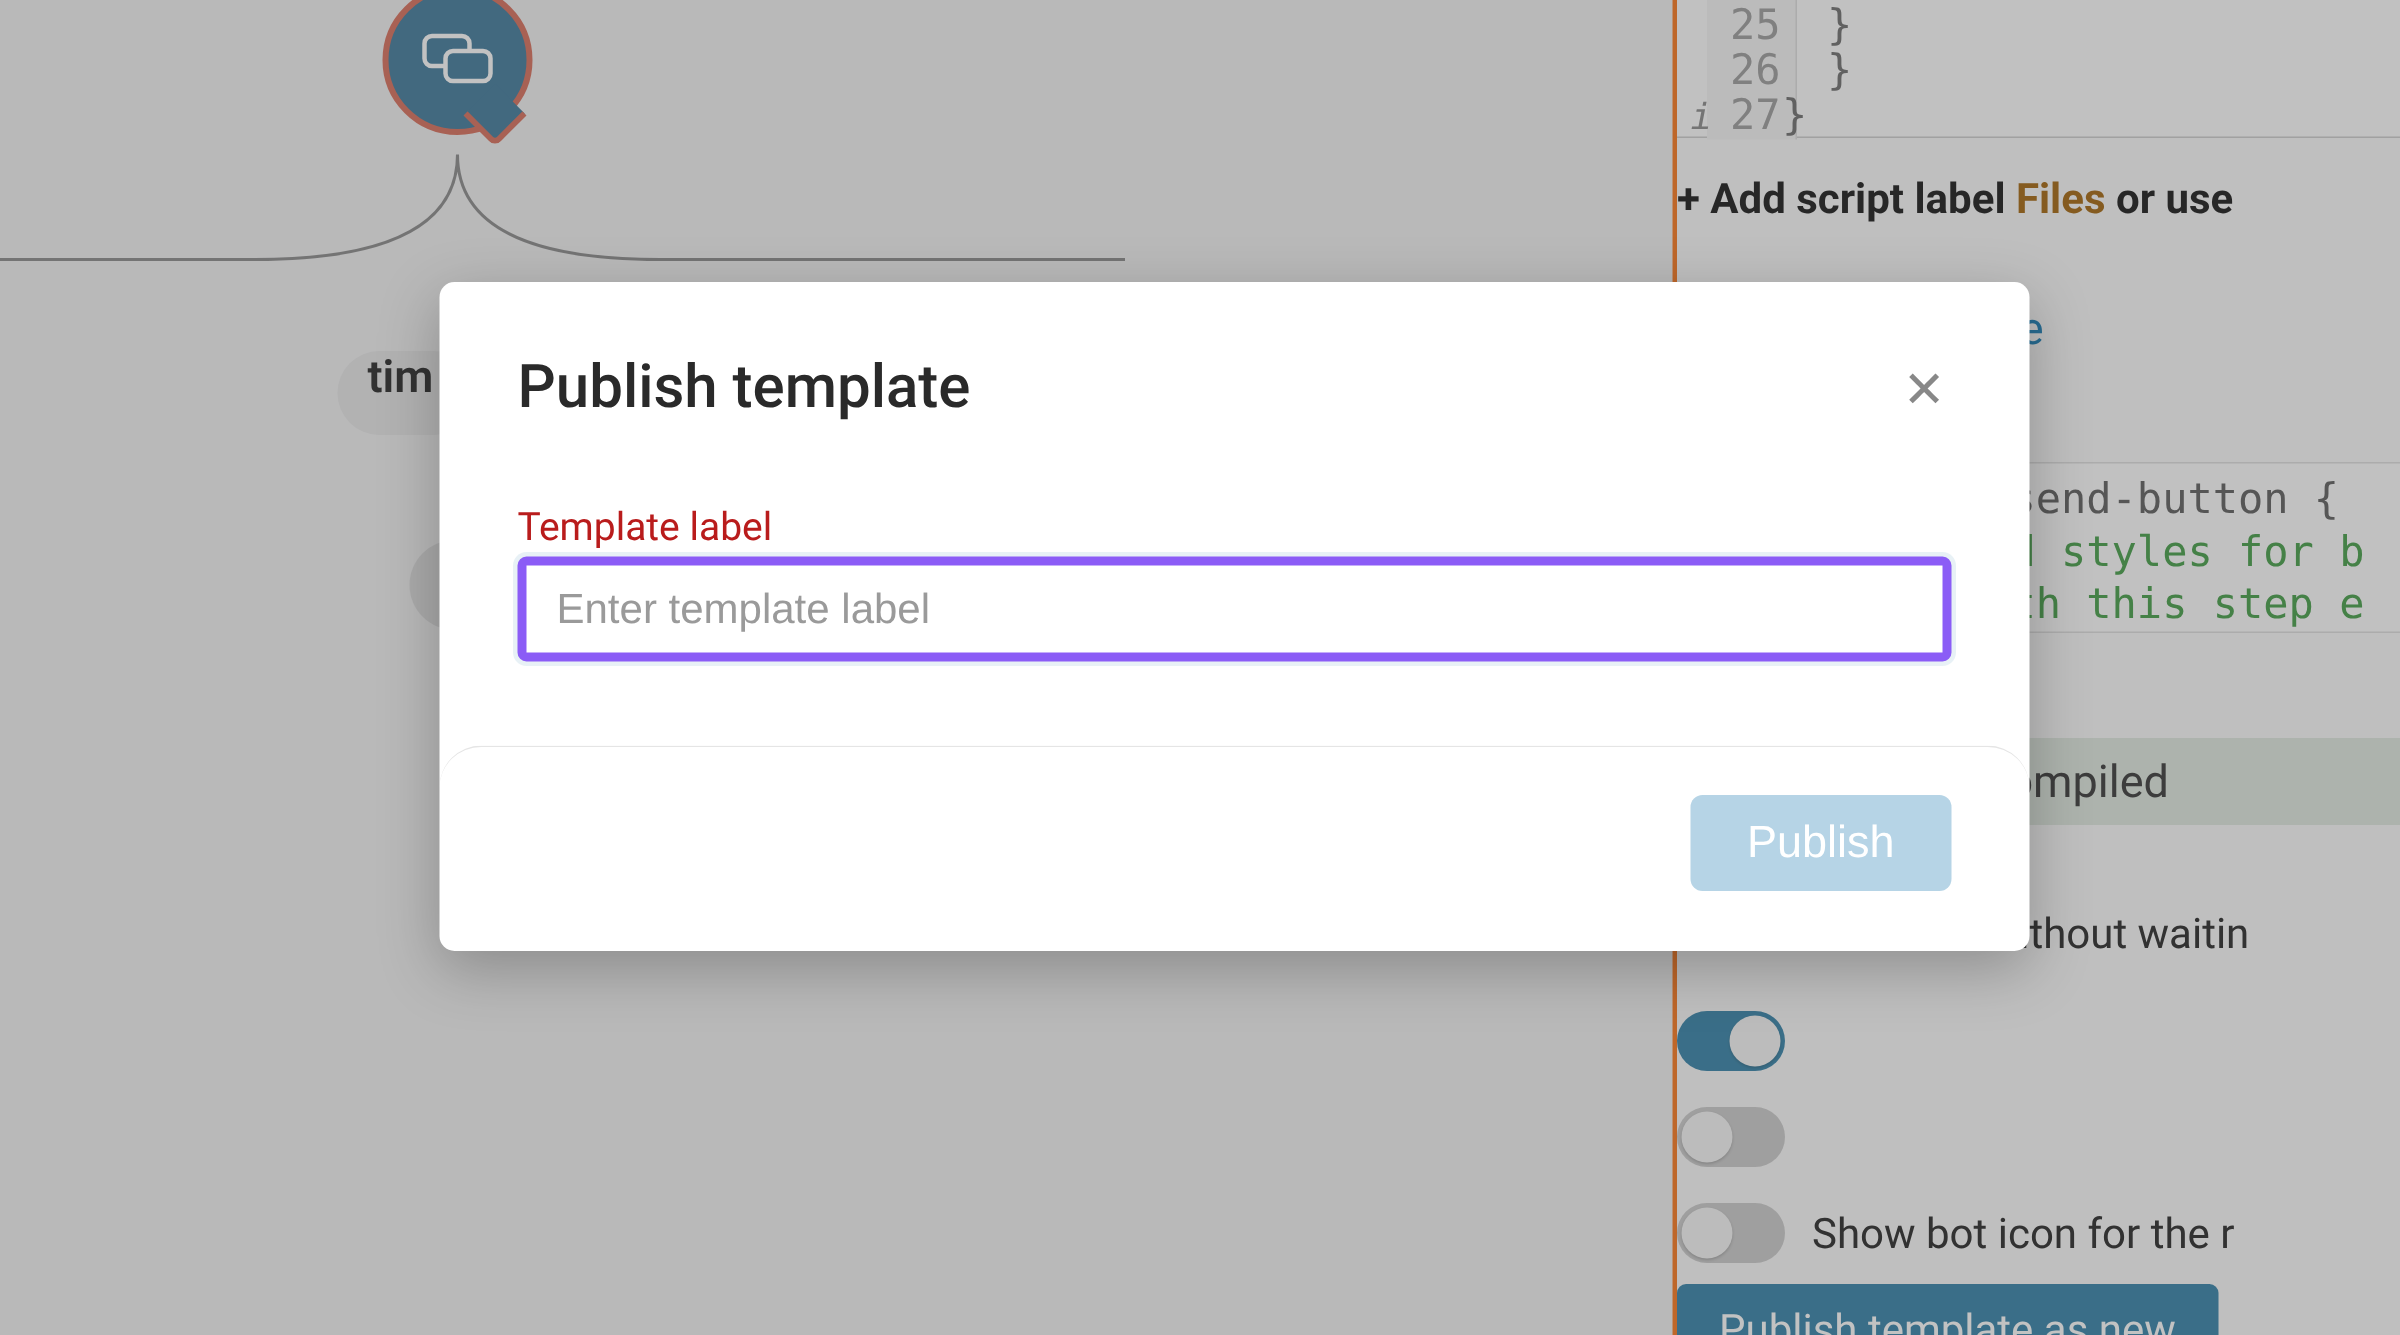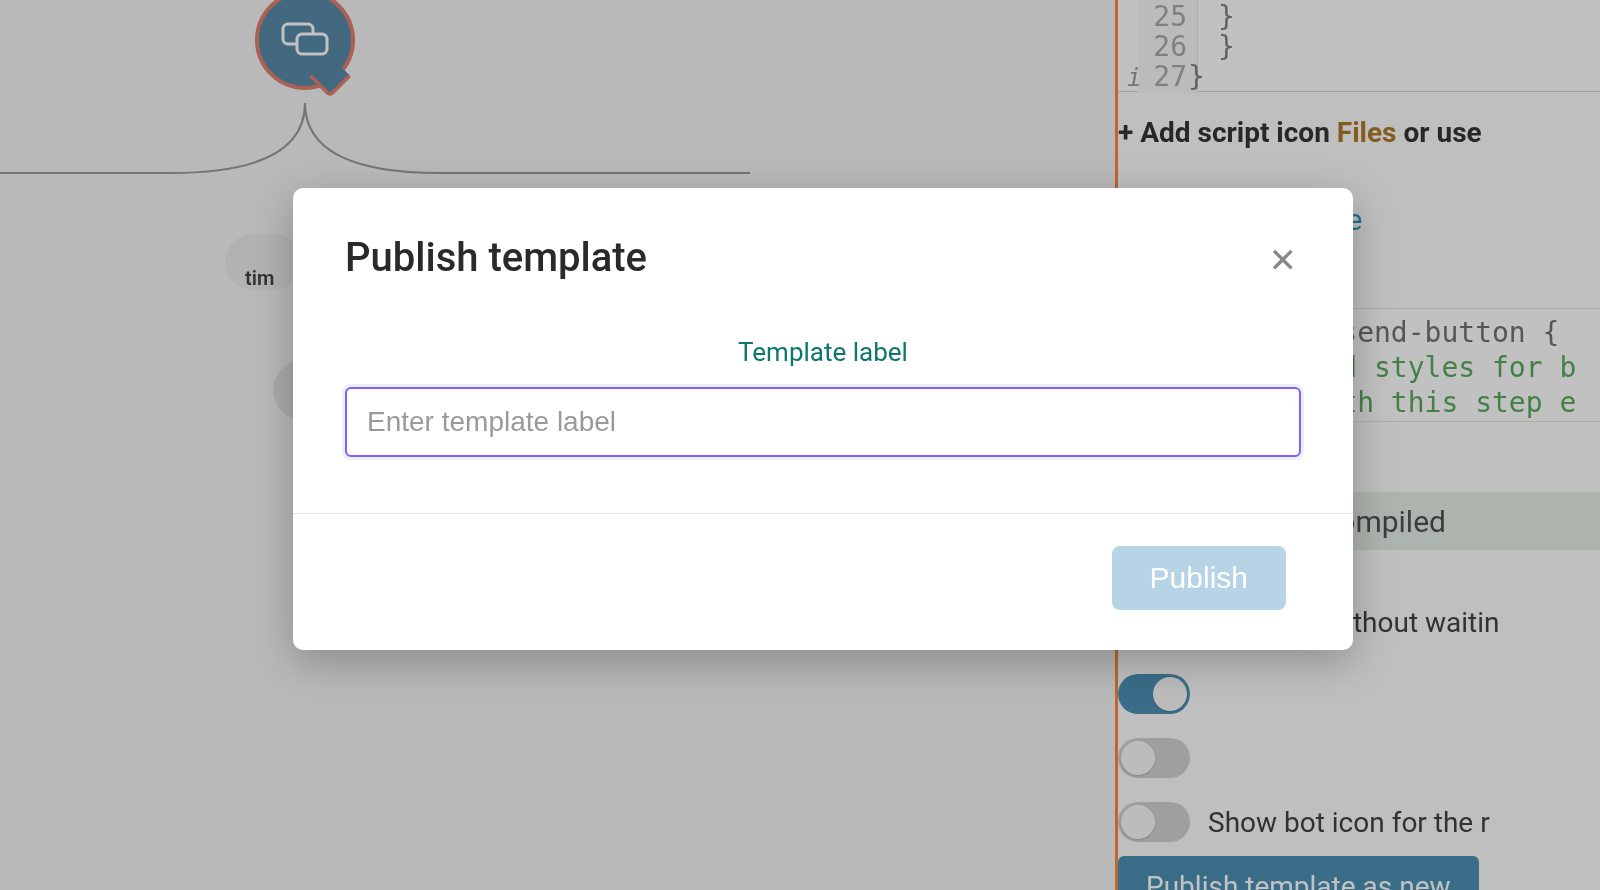--- a/index.html
+++ b/index.html
@@ -49,22 +49,22 @@
     left: -90px; top: 88px;
     width: 840px; height: 120px;
   }
   .node-pill {
     position: absolute;
     left: 225px; top: 234px;
     height: 56px;
     padding: 0 28px 0 20px;
     background: #e6e6e6;
     border-radius: 28px;
-    display: flex; align-items: flex-end;
-    font-size: 20px;
+    display: flex; align-items: flex-start;
+    font-size: 30px;
     font-weight: 600;
     color: #222;
   }
   .node-circle {
     position: absolute;
     left: 273px; top: 360px;
     width: 60px; height: 60px;
     border-radius: 50%;
     background: #dcdcdc;
   }
@@ -224,43 +224,43 @@
     color: #888;
     cursor: pointer;
     line-height: 1;
     padding: 4px;
   }
   .modal-body {
     padding: 18px 52px 56px 52px;
   }
   .field-label {
     font-size: 26px;
-    color: #0f766e;
-    margin-bottom: 20px;
+    color: #b91c1c;
+    margin-bottom: 4px;
     margin-top: 26px;
-    text-align: center;
   }
   .text-input {
     width: 100%;
     height: 70px;
-    border: 2px solid #8b5cf6;
+    border: 6px solid #8b5cf6;
     border-radius: 6px;
     font-size: 28px;
     padding: 0 20px;
     color: #333;
     outline: none;
     box-shadow: 0 0 0 3px rgba(127,176,207,.18);
   }
   .text-input::placeholder { color: #9a9a9a; }
   .modal-footer {
     border-top: 1px solid #e5e5e5;
-    padding: 32px 67px 40px 44px;
+    padding: 32px 52px 40px 44px;
     display: flex;
     justify-content: flex-end;
     gap: 22px;
+    border-radius: 28px;
   }
   .btn {
     height: 64px;
     border: none;
     border-radius: 8px;
     font-size: 30px;
     padding: 0 38px;
     cursor: pointer;
   }
   .btn-primary-disabled {
@@ -306,21 +306,21 @@
       <span>}</span>
     </div>
     <div class="code-line" style="top:60px; left:20px;">
       <span class="code-gutter-num">27</span>
       <span style="margin-left:-30px">}</span>
     </div>
     <span class="code-gutter-i">i</span>
   </div>
 
   <div class="add-script-line">
-    <span>+ Add script icon </span><span class="link">Files</span><span> or use</span>
+    <span>+ Add script label </span><span class="link">Files</span><span> or use</span>
   </div>
 
   <div class="variable-link">
     <span>variable</span>
   </div>
 
   <div class="css-code-strip">
     <div class="sel" style="padding-left:130px;">stom-send-button {</div>
     <div class="cm" style="padding-left:130px;">/* add styles for b</div>
     <div class="cm" style="padding-left:130px;">/* with this step e</div>

